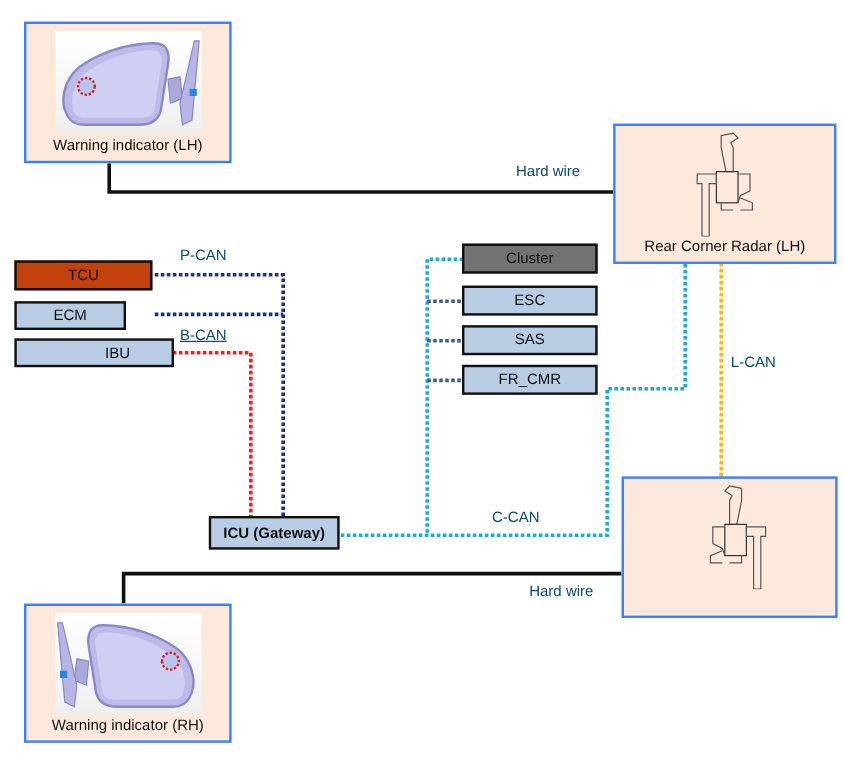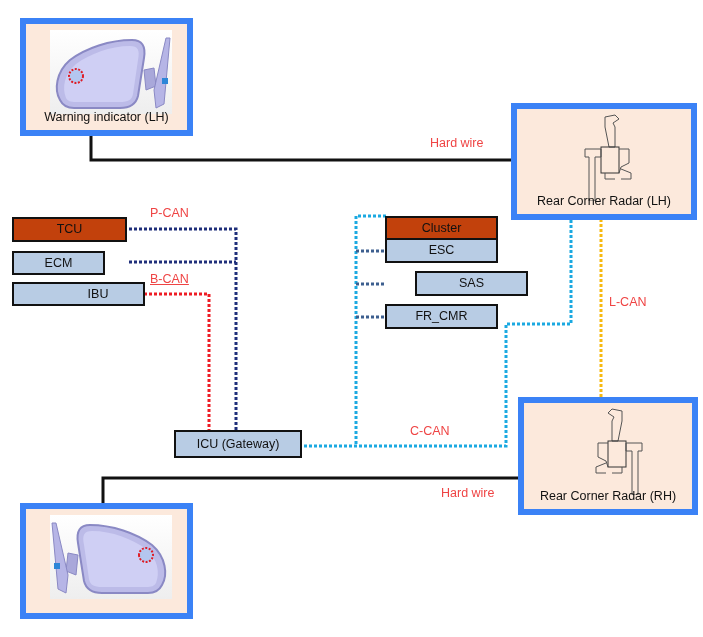--- a/index.html
+++ b/index.html
@@ -1,25 +1,25 @@
 <!DOCTYPE html>
 <html><head>
   <meta charset="utf-8">
   <style>
     html, body { margin: 0; padding: 0; background: #ffffff; }
     body { width: 703px; height: 637px; position: relative; overflow: hidden;
            font-family: "Liberation Sans", "DejaVu Sans", sans-serif; color: #1a1a1a; }
     #wires { position: absolute; left: 0; top: 0; width: 703px; height: 637px; }
-    .comp { position: absolute; box-sizing: border-box; border: 6px solid #3b82f6; background: #fce9dc; }
+    .comp { position: absolute; box-sizing: border-box; border: 2px solid #3b82f6; background: #fce9dc; }
     .comp .caption { position: absolute; left: 0; right: 0; bottom: 6px; text-align: center;
                      font-size: 12.5px; color: #111; white-space: nowrap; }
     .comp .pic { position: absolute; }
     .ecu { position: absolute; box-sizing: border-box; border: 2px solid #111; background: #b8cce4;
            text-align: center; font-size: 12.5px; color: #111; line-height: 18px; }
-    .lbl { position: absolute; font-size: 12.5px; color: #ef4444; white-space: nowrap; }
+    .lbl { position: absolute; font-size: 12.5px; color: #0c4a6e; white-space: nowrap; }
   </style>
 </head>
 <body>
 
 <svg id="wires" xmlns="http://www.w3.org/2000/svg" width="703" height="637">
 
   <polyline class="hw" points="91,136 91,160 513,160" fill="none" stroke-width="3" stroke="#111111"></polyline>
 
   <polyline class="hw" points="103,503 103,478 518,478" fill="none" stroke-width="3" stroke="#111111"></polyline>
 
@@ -58,20 +58,21 @@
       <g transform="translate(122,0) scale(-1,1)">
         <path d="M10,70 C4,60 6,42 20,30 C36,18 60,10 82,10 C92,10 96,16 94,28 L88,66 C86,74 80,78 70,78 L24,78 C16,78 12,74 10,70 Z" fill="#bcbbe8" stroke="#8a89c4" stroke-width="2"></path>
         <path d="M16,68 C12,58 14,44 26,34 C40,24 60,16 80,16 C88,16 90,20 88,30 L83,64 C82,70 78,72 70,72 L26,72 C20,72 18,71 16,68 Z" fill="#cfcff4"></path>
         <path d="M94,40 L104,38 L106,56 L96,60 Z" fill="#a9a8da" stroke="#8a89c4"></path>
         <path d="M104,60 L116,8 L120,8 L114,74 L106,78 Z" fill="#b6b5e6" stroke="#8a89c4"></path>
         <rect x="112" y="48" width="6" height="6" fill="#2d86d8"></rect>
         <circle cx="26" cy="40" r="7" fill="#b4c6ef" stroke="#e01b24" stroke-width="2" stroke-dasharray="2,1.5"></circle>
       </g>
     </svg>
   </div>
+  <div class="caption">Warning indicator (RH)</div>
 </div>
 
 <div class="comp" style="left: 511px; top: 103px; width: 186px; height: 117px; background: rgb(252, 233, 220);">
   <div class="pic" style="left:58px;top:4px;width:70px;height:88px;">
     <svg width="70" height="88" viewBox="0 0 70 88" fill="none" stroke="#555" stroke-width="1">
       <path d="M30,4 L40,2 L44,6 L38,10 L40,14 L40,34 L34,34 L30,14 Z"></path>
       <rect x="26" y="34" width="18" height="26" stroke="#333"></rect>
       <path d="M10,36 L26,36 L26,44 L20,44 L20,88 L14,88 L14,44 L10,44 Z"></path>
       <path d="M44,36 L54,36 L54,50 L46,54 L44,60"></path>
       <path d="M46,56 L56,60 L56,66 L46,66"></path>
@@ -87,32 +88,31 @@
       <g transform="translate(70,0) scale(-1,1)">
         <path d="M30,4 L40,2 L44,6 L38,10 L40,14 L40,34 L34,34 L30,14 Z"></path>
         <rect x="26" y="34" width="18" height="26" stroke="#333"></rect>
         <path d="M10,36 L26,36 L26,44 L20,44 L20,88 L14,88 L14,44 L10,44 Z"></path>
         <path d="M44,36 L54,36 L54,50 L46,54 L44,60"></path>
         <path d="M46,56 L56,60 L56,66 L46,66"></path>
         <path d="M30,60 L30,66 L40,66"></path>
       </g>
     </svg>
   </div>
-  <div class="caption">Rear Corner Radar (RH)</div>
 </div>
 
 <div class="ecu" style="left: 12px; top: 217px; width: 115px; height: 25px; line-height: 21px; background: #c2410c;">TCU</div>
 <div class="ecu" style="left: 12px; top: 251px; width: 93px; height: 24px; line-height: 20px; background: rgb(184, 204, 228);">ECM</div>
 <div class="ecu" style="left: 12px; top: 282px; width: 133px; height: 24px; line-height: 20px; background: rgb(184, 204, 228); padding-left: 39px;">IBU</div>
 
-<div class="ecu" style="left: 174px; top: 430px; width: 128px; height: 28px; line-height: 24px; background: rgb(184, 204, 228);">ICU (Gateway)</div>
+<div class="ecu" style="left: 174px; top: 430px; width: 109px; height: 28px; line-height: 24px; background: rgb(184, 204, 228); font-weight: bold;">ICU (Gateway)</div>
 
-<div class="ecu" style="left: 385px; top: 216px; width: 113px; height: 25px; line-height: 21px; background: #c2410c;">Cluster</div>
+<div class="ecu" style="left: 385px; top: 203px; width: 113px; height: 25px; line-height: 21px; background: #737373;">Cluster</div>
 <div class="ecu" style="left: 385px; top: 238px; width: 113px; height: 25px; line-height: 21px; background: rgb(184, 204, 228); text-align: center;">ESC</div>
-<div class="ecu" style="left: 385px; top: 271px; width: 113px; height: 25px; line-height: 21px; background: rgb(184, 204, 228); margin-left: 30px;">SAS</div>
+<div class="ecu" style="left: 385px; top: 271px; width: 113px; height: 25px; line-height: 21px; background: rgb(184, 204, 228);">SAS</div>
 <div class="ecu" style="left: 385px; top: 304px; width: 113px; height: 25px; line-height: 21px; background: rgb(184, 204, 228);">FR_CMR</div>
 
 <div class="lbl" style="left:430px;top:136px;">Hard wire</div>
 <div class="lbl" style="left:441px;top:486px;">Hard wire</div>
 <div class="lbl" style="left:150px;top:206px;">P-CAN</div>
 <div class="lbl" style="left:150px;top:272px;text-decoration:underline;">B-CAN</div>
 <div class="lbl" style="left:410px;top:424px;">C-CAN</div>
 <div class="lbl" style="left:609px;top:295px;">L-CAN</div>
 
 </body></html>

